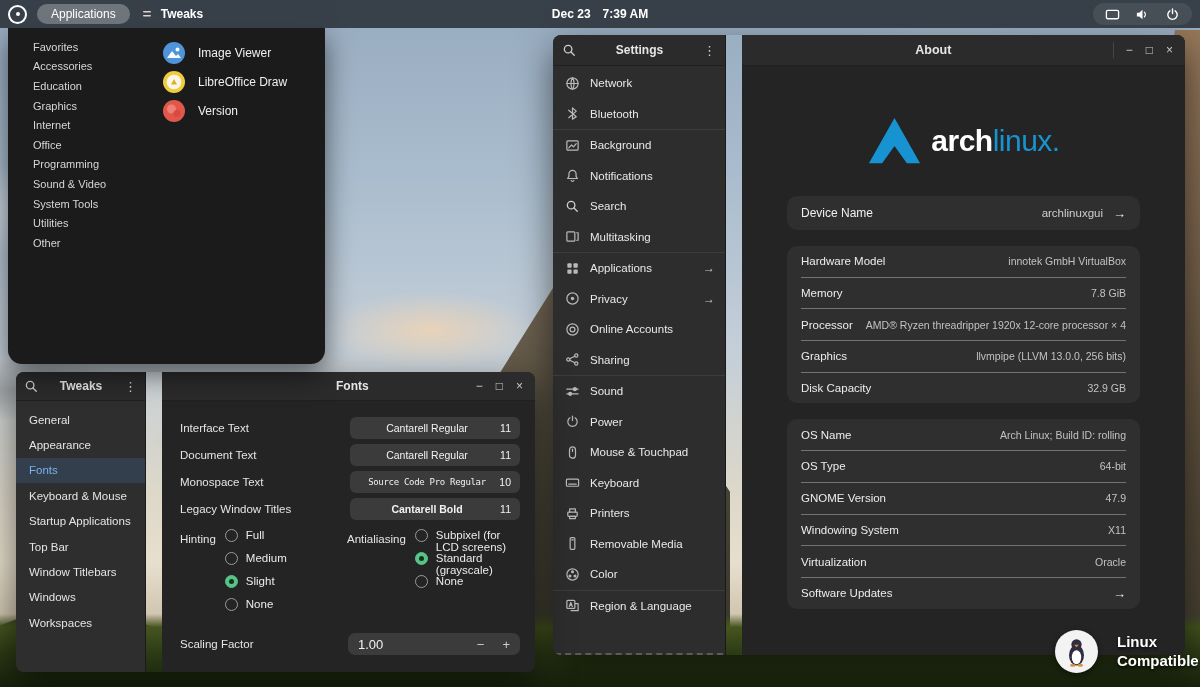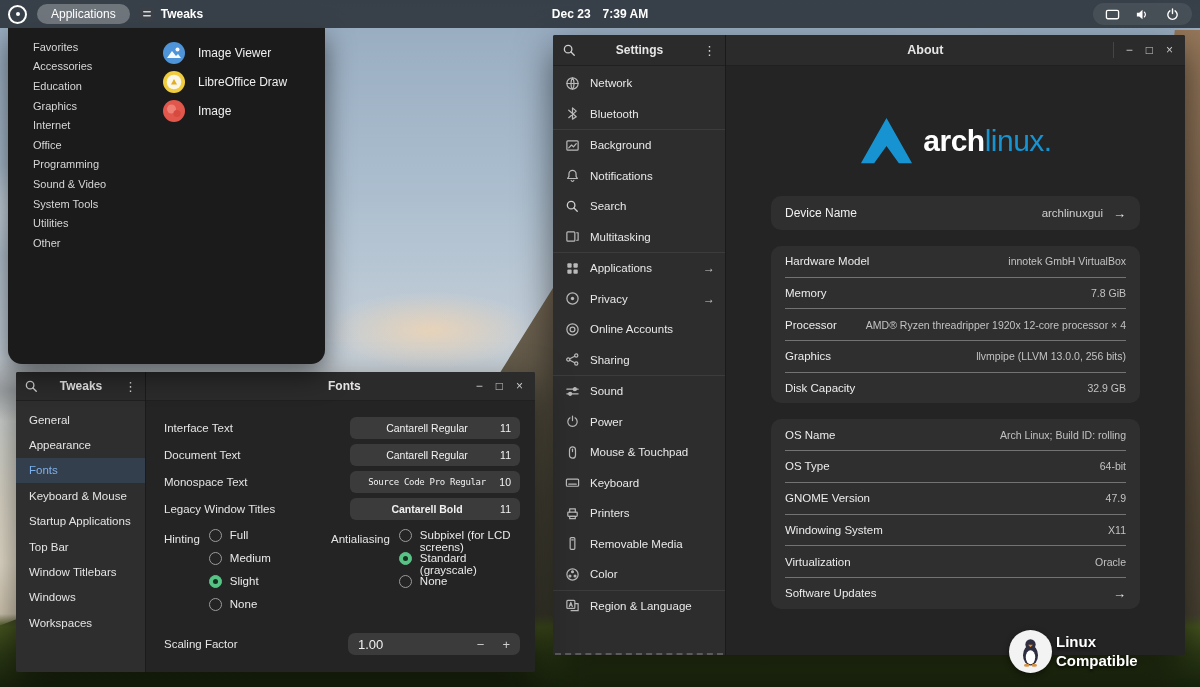--- a/index.html
+++ b/index.html
@@ -51,22 +51,22 @@
     background:#1b1b1b;border-radius:0 0 14px 14px;box-shadow:0 10px 28px rgba(0,0,0,.55);
     display:flex;}
   .menu-cats{list-style:none;margin:0;padding:9px 0 0 25px;width:112px;}
   .menu-cats li{height:19.6px;display:flex;align-items:center;font-size:11px;color:#d6d6d6;cursor:default;}
   .menu-apps{list-style:none;margin:0;padding:10px 0 0 18px;flex:1;}
   .menu-apps li{height:29px;display:flex;align-items:center;gap:13px;}
   .menu-apps .app-label{font-size:12px;color:#efefef;}
   .menu-apps .icn svg{display:block;}
 
   
-  .win{position:absolute;border-radius:2px;overflow:hidden;display:flex;
-    box-shadow:0 14px 36px rgba(0,0,0,.55);}
+  .win{position:absolute;border-radius:8px;overflow:hidden;display:flex;
+    box-shadow:0 14px 36px rgba(0,0,0,.55);gap:16px;}
   .titlebar{background:#2b2b2b;border-bottom:1px solid #202020;display:flex;align-items:center;}
   .tbar-title{font-size:12px;font-weight:700;color:#e6e6e6;text-align:center;}
   .winctl{display:flex;align-items:center;gap:13px;color:#c9c9c9;}
   .winctl span{font-size:12px;line-height:1;cursor:default;}
   .kebab{font-size:13px;color:#cfcfcf;font-family:"DejaVu Sans",sans-serif;}
 
   
   .tweaks-win{left:16px;top:372px;width:519px;height:300px;z-index:30;}
   .tw-sidebar{width:129px;background:#2e2e2e;border-right:1px solid #1b1b1b;display:flex;flex-direction:column;}
   .tw-titlebar{height:28px;padding:0 8px;gap:4px;}
@@ -129,21 +129,21 @@
   .device-value{margin-left:auto;font-size:11.5px;color:#cfcfcf;}
   .device-card .arrow{margin-left:10px;color:#e8e8e8;font-size:13px;}
   .info-card{margin-top:16px;padding:0 14px;}
   .info-row{display:flex;align-items:center;height:30.7px;border-top:1px solid #737373;}
   .info-row:first-child{border-top:none;}
   .info-label{font-size:11.5px;color:#ececec;white-space:nowrap;}
   .info-value{margin-left:auto;font-size:10.5px;color:#c2c2c2;text-align:right;white-space:nowrap;}
   .info-row .arrow{margin-left:auto;color:#e8e8e8;font-size:13px;}
 
   
-  .watermark{position:absolute;left:1009px;top:630px;z-index:70;display:flex;align-items:center;gap:4px;justify-content:flex-end;}
+  .watermark{position:absolute;left:1055px;top:630px;z-index:70;display:flex;align-items:center;gap:19px;justify-content:flex-end;}
   .wm-circle{width:43px;height:43px;border-radius:50%;background:#f3f3f3;
     box-shadow:0 2px 6px rgba(0,0,0,.45);display:flex;align-items:center;justify-content:center;}
   .wm-text{color:#fff;font-weight:800;font-size:15px;line-height:1.25;
     text-shadow:0 2px 3px rgba(0,0,0,.75);}
 </style>
 </head>
 <body>
 
 <div class="desktop">
 
@@ -232,21 +232,21 @@
           <span class="app-label">LibreOffice Draw</span>
         </li>
         <li>
           <span class="icn">
             <svg viewBox="0 0 22 22" width="22" height="22">
               <circle cx="11" cy="11" r="11" fill="#e2574c"></circle>
               <circle cx="8.5" cy="9" r="4.5" fill="#ef8075"></circle>
               <circle cx="14" cy="13.5" r="3.6" fill="#d64a40"></circle>
             </svg>
           </span>
-          <span class="app-label">Image</span>
+          <span class="app-label">Version</span>
         </li>
       </ul>
   </div>
 
   <div class="win tweaks-win">
     <div class="tw-sidebar">
       <div class="titlebar tw-titlebar">
         <span class="icn" id="tw-search-icon">
             <svg viewBox="0 0 16 16" width="14" height="14" fill="none" stroke="#cfcfcf" stroke-width="1.5" stroke-linecap="round">
               <circle cx="7" cy="7" r="4.3"></circle>

